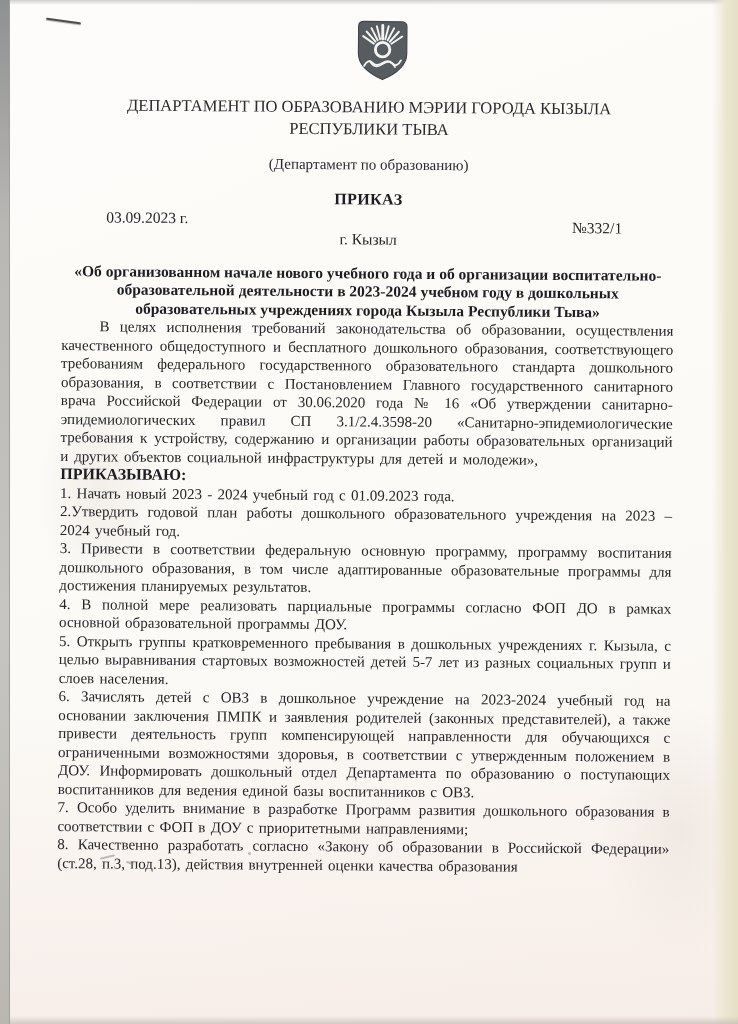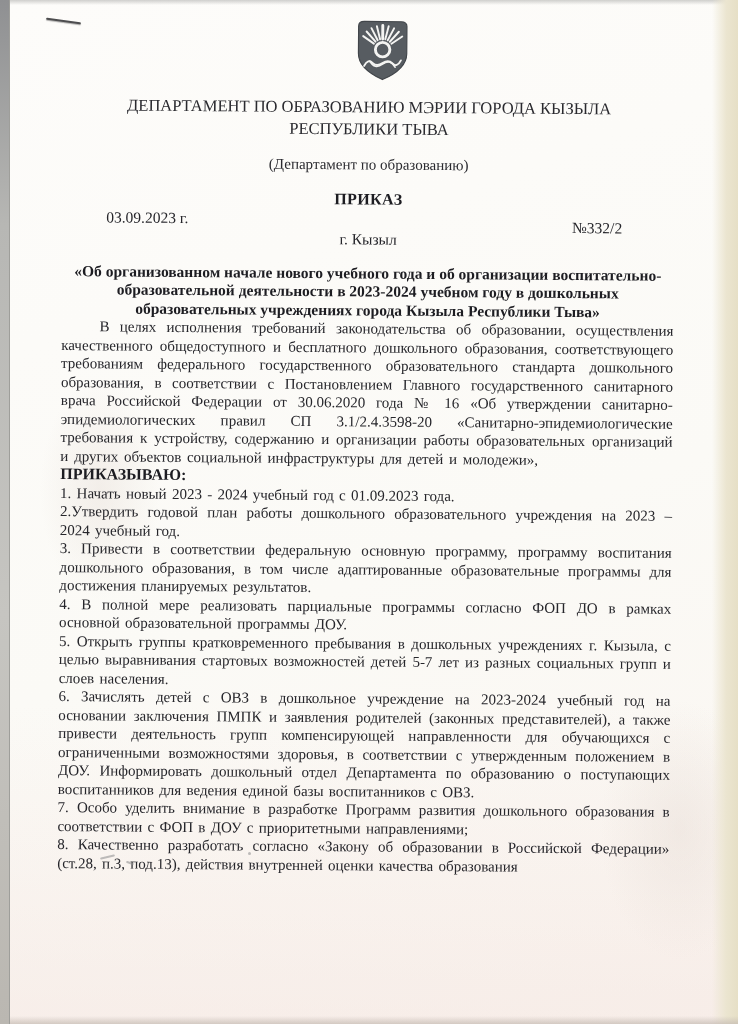--- a/index.html
+++ b/index.html
@@ -120,21 +120,21 @@
       <div>ДЕПАРТАМЕНТ ПО ОБРАЗОВАНИЮ МЭРИИ ГОРОДА КЫЗЫЛА</div>
       <div>РЕСПУБЛИКИ ТЫВА</div>
     </div>
 
     <div class="org-sub">(Департамент по образованию)</div>
 
     <div class="doc-type">ПРИКАЗ</div>
 
     <div class="date-row">
       <span class="order-date">03.09.2023 г.</span>
-      <span class="order-number">№332/2</span>
+      <span class="order-number">№332/1</span>
     </div>
 
     <div class="city">г. Кызыл</div>
 
     <p class="title">«Об организованном начале нового учебного года и об организации воспитательно-образовательной деятельности в 2023-2024 учебном году в дошкольных образовательных учреждениях города Кызыла Республики Тыва»</p>
 
     <p class="preamble">В целях исполнения требований законодательства об образовании, осуществления качественного общедоступного и бесплатного дошкольного образования, соответствующего требованиям федерального государственного образовательного стандарта дошкольного образования, в соответствии с Постановлением Главного государственного санитарного врача Российской Федерации от 30.06.2020 года № 16 «Об утверждении санитарно-эпидемиологических правил СП 3.1/2.4.3598-20 «Санитарно-эпидемиологические требования к устройству, содержанию и организации работы образовательных организаций и других объектов социальной инфраструктуры для детей и молодежи»,</p>
 
     <p class="order-heading">ПРИКАЗЫВАЮ:</p>
 

